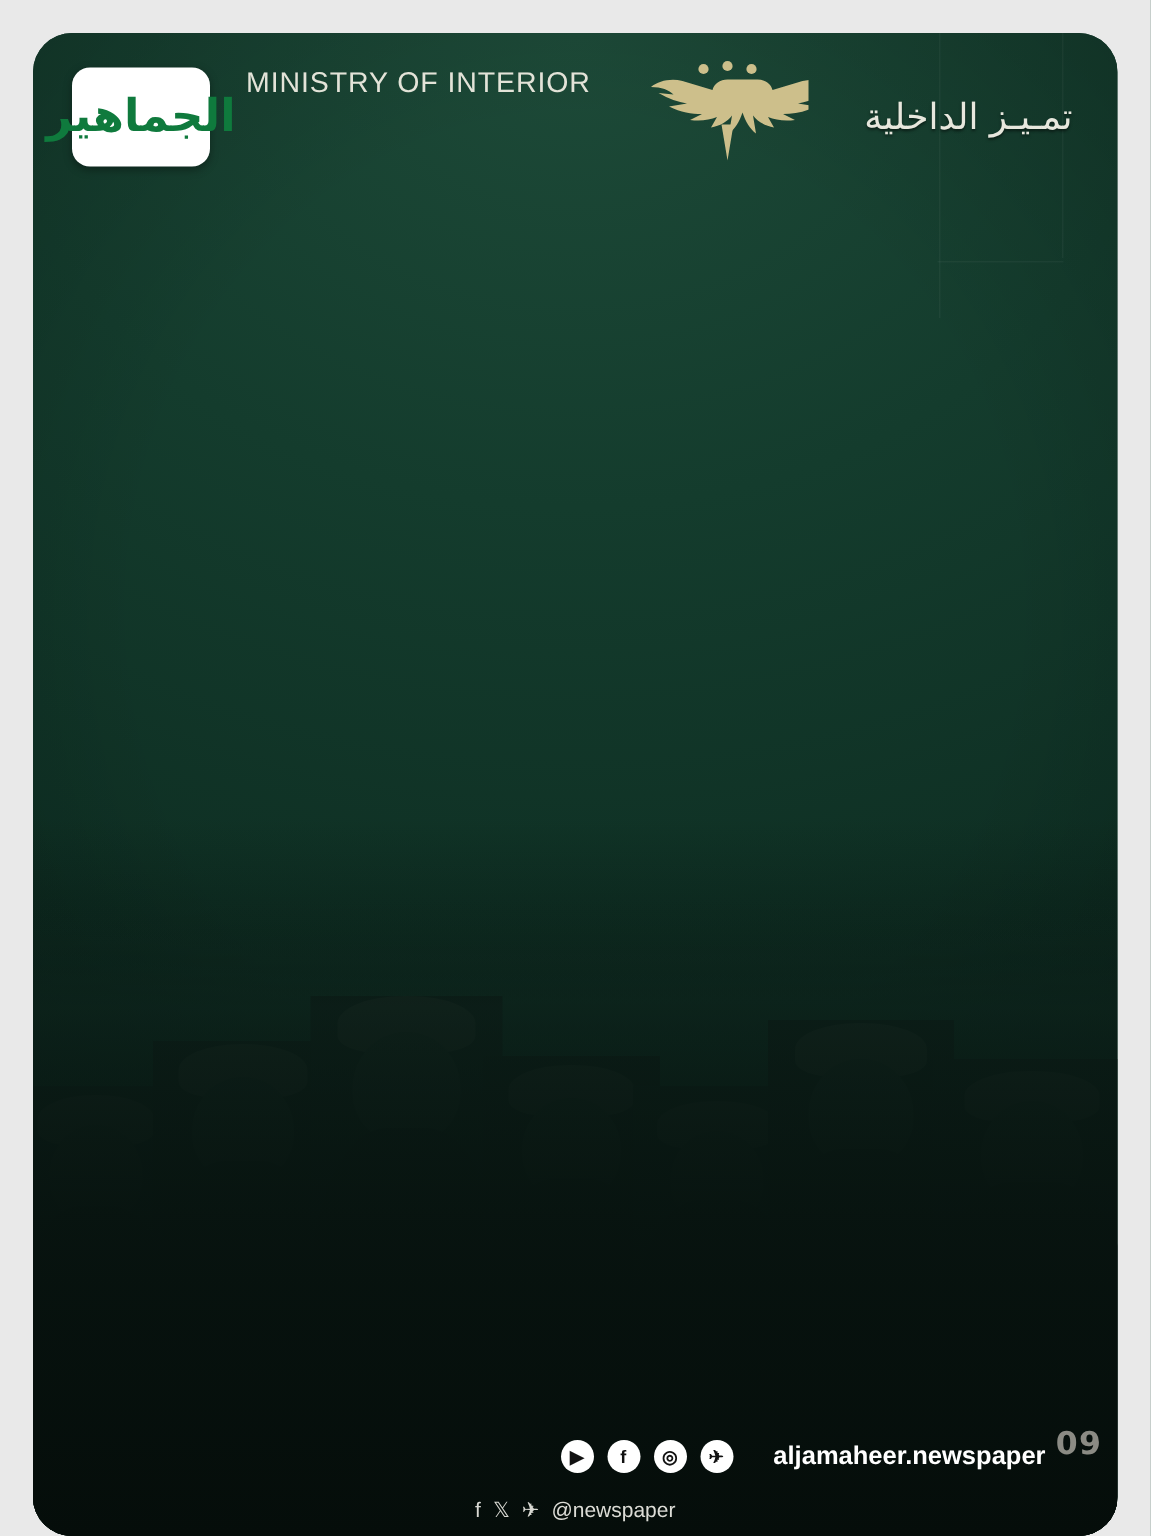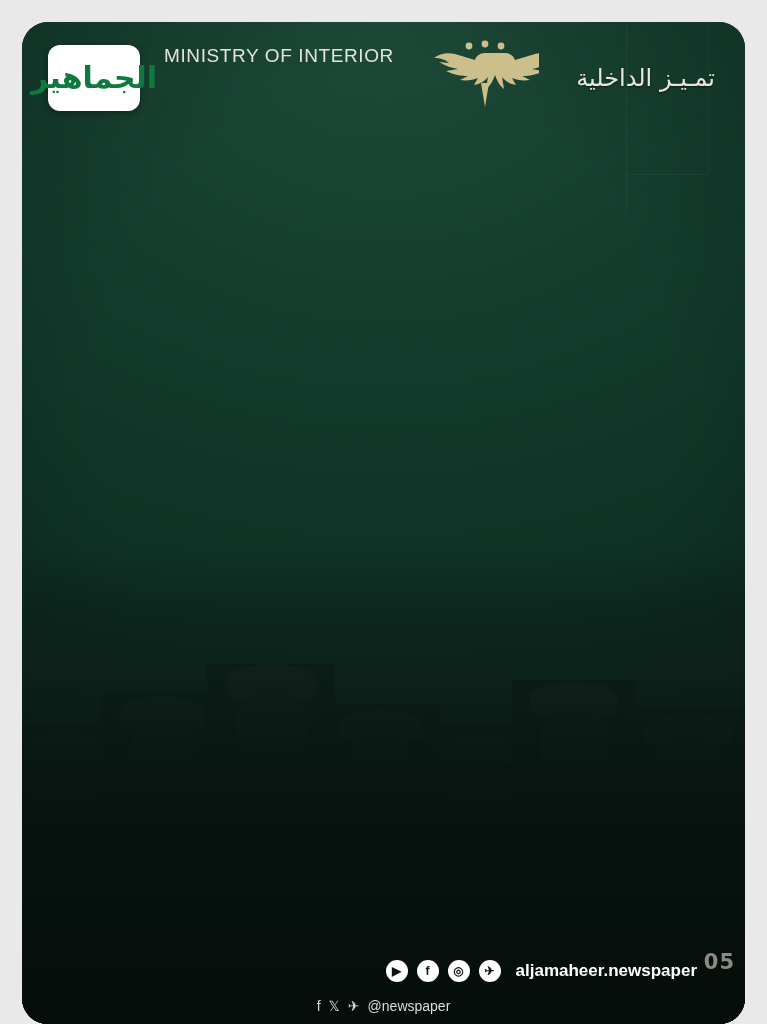--- a/index.html
+++ b/index.html
@@ -232,21 +232,21 @@
     color: #111;
     display: flex; align-items: center; justify-content: center;
     font-size: 12px;
     font-weight: bold;
     font-family: "Liberation Sans", sans-serif;
   }
   .handle {
     color: #ffffff;
     font-size: 17px;
     font-weight: bold;
-    margin-left: 6px;
+    margin-left: 18px;
     direction: ltr;
     font-family: "Liberation Sans", sans-serif;
   }
   .moi-row {
     position: absolute;
     left: 50%;
     transform: translateX(-50%);
     bottom: 10px;
     display: flex;
     align-items: center;
@@ -350,21 +350,21 @@
         <span class="bullet-text">صون كرامة الإنسـان وحقوقه وحرِّياته والامتناع عن جميع صور التَّعذيب أو المعاملة القاسية أو المهينة، أو الإساءة اللفظيّة أو السُّلوكيّة.</span>
       </div>
 
       <div class="bullet">
         <span class="dash">-</span>
         <span class="bullet-text">تلبيـة نـداءات المواطنين وتقديم العـون اللازم لهم دون تمـيـز في جميع الأوقات والظُّروف.</span>
       </div>
     </div>
 
     <div class="footer">
-      <div class="page-num">05</div>
+      <div class="page-num">09</div>
 
       <div class="social-row">
         <span class="sicon">▶</span>
         <span class="sicon">f</span>
         <span class="sicon">◎</span>
         <span class="sicon">✈</span>
         <span class="handle">aljamaheer.newspaper</span>
       </div>
 
       <div class="moi-row">

